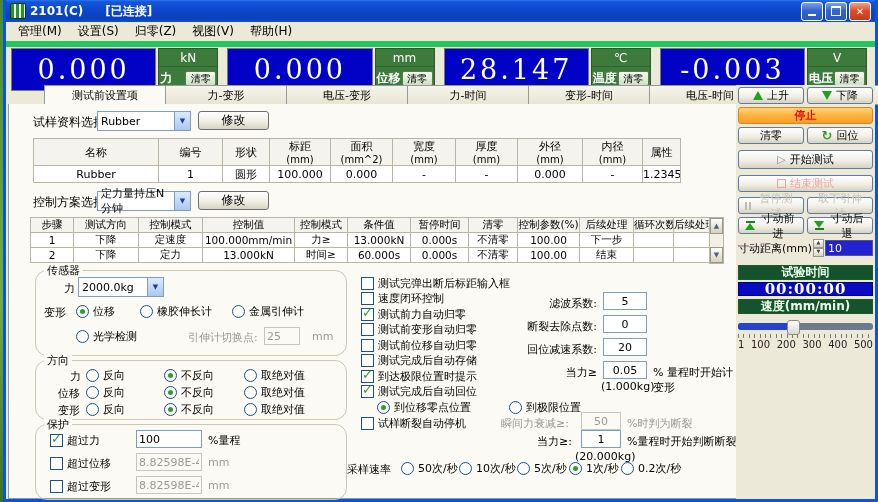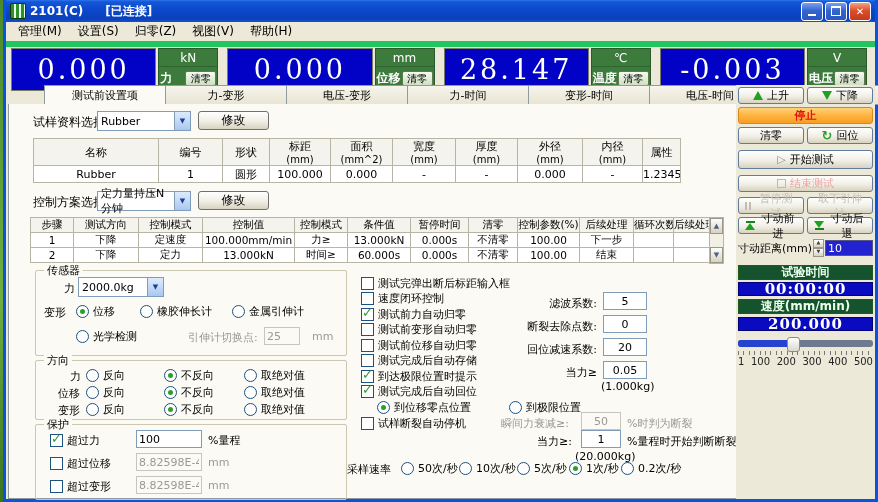--- a/index.html
+++ b/index.html
@@ -51,21 +51,21 @@
     background:linear-gradient(180deg,#ffffff,#f0eee4 55%,#d8d2bf);display:flex;align-items:center;justify-content:center;box-sizing:border-box;}
   .inp{position:absolute;height:18px;border:1px solid #7f9db9;background:#fff;font-size:11px;font-family:inherit;padding:0 2px;box-sizing:border-box;}
   .inp.dis{border-color:#c6c6bd;background:#fbfaf4;color:#9a9a93;overflow:hidden;white-space:nowrap;}
   .cb{display:inline-block;width:11px;height:11px;border:1px solid #1c5180;background:#fff;position:relative;vertical-align:-2px;margin-right:4px;flex:none;}
   .cb.on::after{content:"✓";position:absolute;left:0px;top:-4px;font-size:13px;font-weight:bold;color:#2ba12b;}
   .rd{display:inline-block;width:11px;height:11px;border:1px solid #1c5180;border-radius:50%;background:#fff;position:relative;vertical-align:-2px;margin-right:4px;flex:none;}
   .rd.on::after{content:"";position:absolute;left:3px;top:3px;width:5px;height:5px;border-radius:50%;background:#2ba12b;}
   .optrow{position:absolute;display:flex;align-items:center;font-size:11px;white-space:nowrap;}
   .dis-text{color:#9a9a93;}
   
-  .gb{position:absolute;border:1px solid #cbc7b0;border-radius:2px;}
+  .gb{position:absolute;border:1px solid #cbc7b0;border-radius:12px;}
   .gb .gbt{position:absolute;top:-8px;left:8px;background:#fbfaf4;padding:0 3px;font-size:11px;}
   
   table.dt{position:absolute;border-collapse:collapse;table-layout:fixed;font-size:11px;background:#fff;}
   table.dt th,table.dt td{border:1px solid #b9b5a5;text-align:center;padding:0;overflow:hidden;white-space:nowrap;}
   table.dt th{background:#f4f3ee;font-weight:normal;}
   .hu{font-size:10px;}
   
   .vscroll{position:absolute;width:15px;background:#f2f0e4;border:1px solid #b9b5a5;box-sizing:border-box;display:flex;flex-direction:column;justify-content:space-between;}
   .sarrbtn{height:14px;background:linear-gradient(180deg,#fdfdfb,#d8d2bf);border:1px solid #9a968a;font-size:7px;color:#4d6185;display:flex;align-items:center;justify-content:center;}
   
@@ -472,20 +472,21 @@
         </div>
 
     <span class="lbl small" style="left:460px;top:192px;width:128px;text-align:right;">滤波系数:</span>
     <input class="inp" style="left: 594px; top: 188px; width: 44px; text-align: center;" value="5">
     <span class="lbl small" style="left:460px;top:215px;width:128px;text-align:right;">断裂去除点数:</span>
     <input class="inp" style="left: 594px; top: 211px; width: 44px; text-align: center;" value="0">
     <span class="lbl small" style="left:460px;top:238px;width:128px;text-align:right;">回位减速系数:</span>
     <input class="inp" style="left: 594px; top: 234px; width: 44px; text-align: center;" value="20">
     <span class="lbl small" style="left:460px;top:261px;width:128px;text-align:right;">当力≥</span>
     <input class="inp" style="left: 594px; top: 257px; width: 44px; text-align: center;" value="0.05">
+    <span class="lbl small" style="left:644px;top:261px;">% 量程时开始计变形</span>
     <span class="lbl small" style="left:592px;top:276px;">(1.000kg)</span>
     <span class="lbl small dis-text" style="left:492px;top:312px;">瞬间力衰减≥:</span>
     <input class="inp dis" style="left: 572px; top: 308px; width: 40px; text-align: center;" value="50">
     <span class="lbl small dis-text" style="left:618px;top:312px;">%时判为断裂</span>
     <span class="lbl small" style="left:528px;top:330px;">当力≥:</span>
     <input class="inp" style="left: 572px; top: 326px; width: 40px; text-align: center;" value="1">
     <span class="lbl small" style="left:618px;top:330px;">%量程时开始判断断裂</span>
     <span class="lbl small" style="left:566px;top:346px;">(20.000kg)</span>
 
     <span class="lbl small" style="left:338px;top:358px;">采样速率</span>
@@ -568,21 +569,20 @@
       <span>寸动距离(mm)</span>
       <span class="spin">
             <b>▲</b>
             <b>▼</b>
           </span>
       <span class="jogfield">10</span>
     </div>
     <div class="greenhdr" style="margin-top:8px;">试验时间</div>
     <div class="blueval" style="margin-top:2px;">00:00:00</div>
     <div class="greenhdr" style="margin-top:3px;">速度(mm/min)</div>
-    <div class="blueval" style="margin-top:3px;">200.000</div>
     <div class="slider" style="margin-top:6px;">
       <div class="track"></div>
           <div class="fill"></div>
       <div class="thumb"></div>
     </div>
     <div class="ticks"></div>
     <div class="scale">
       <span>1</span>
           <span>100</span>
           <span>200</span>

